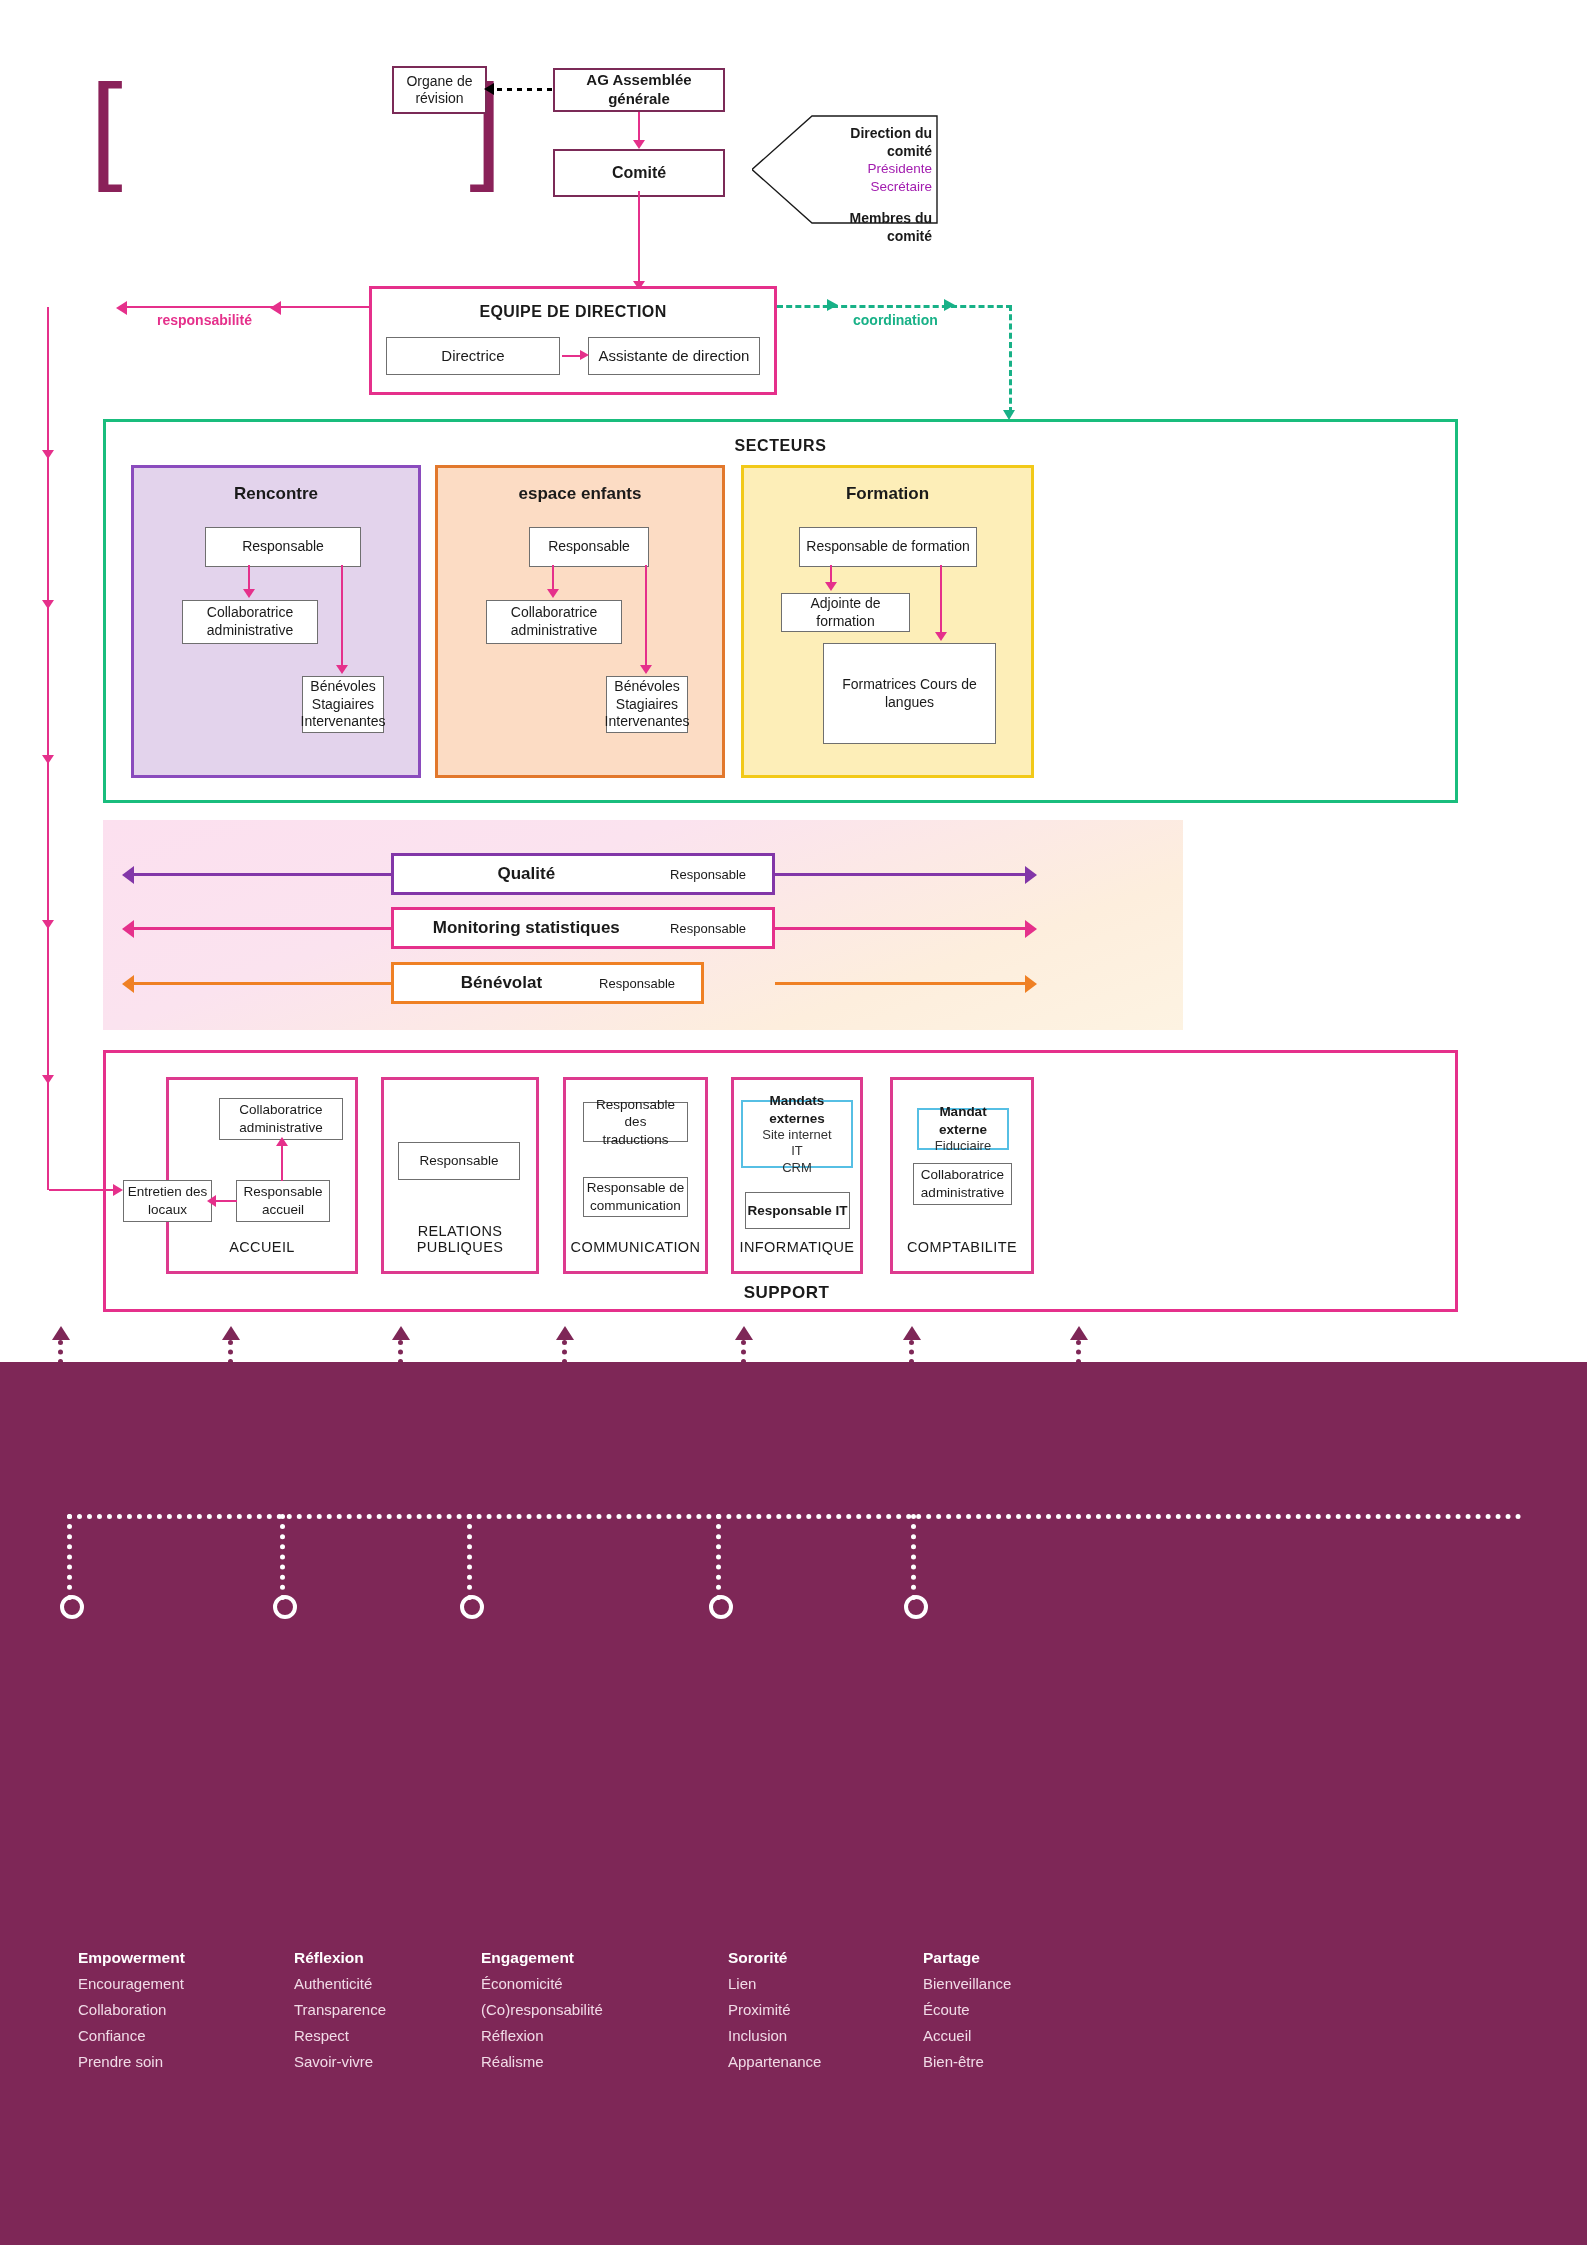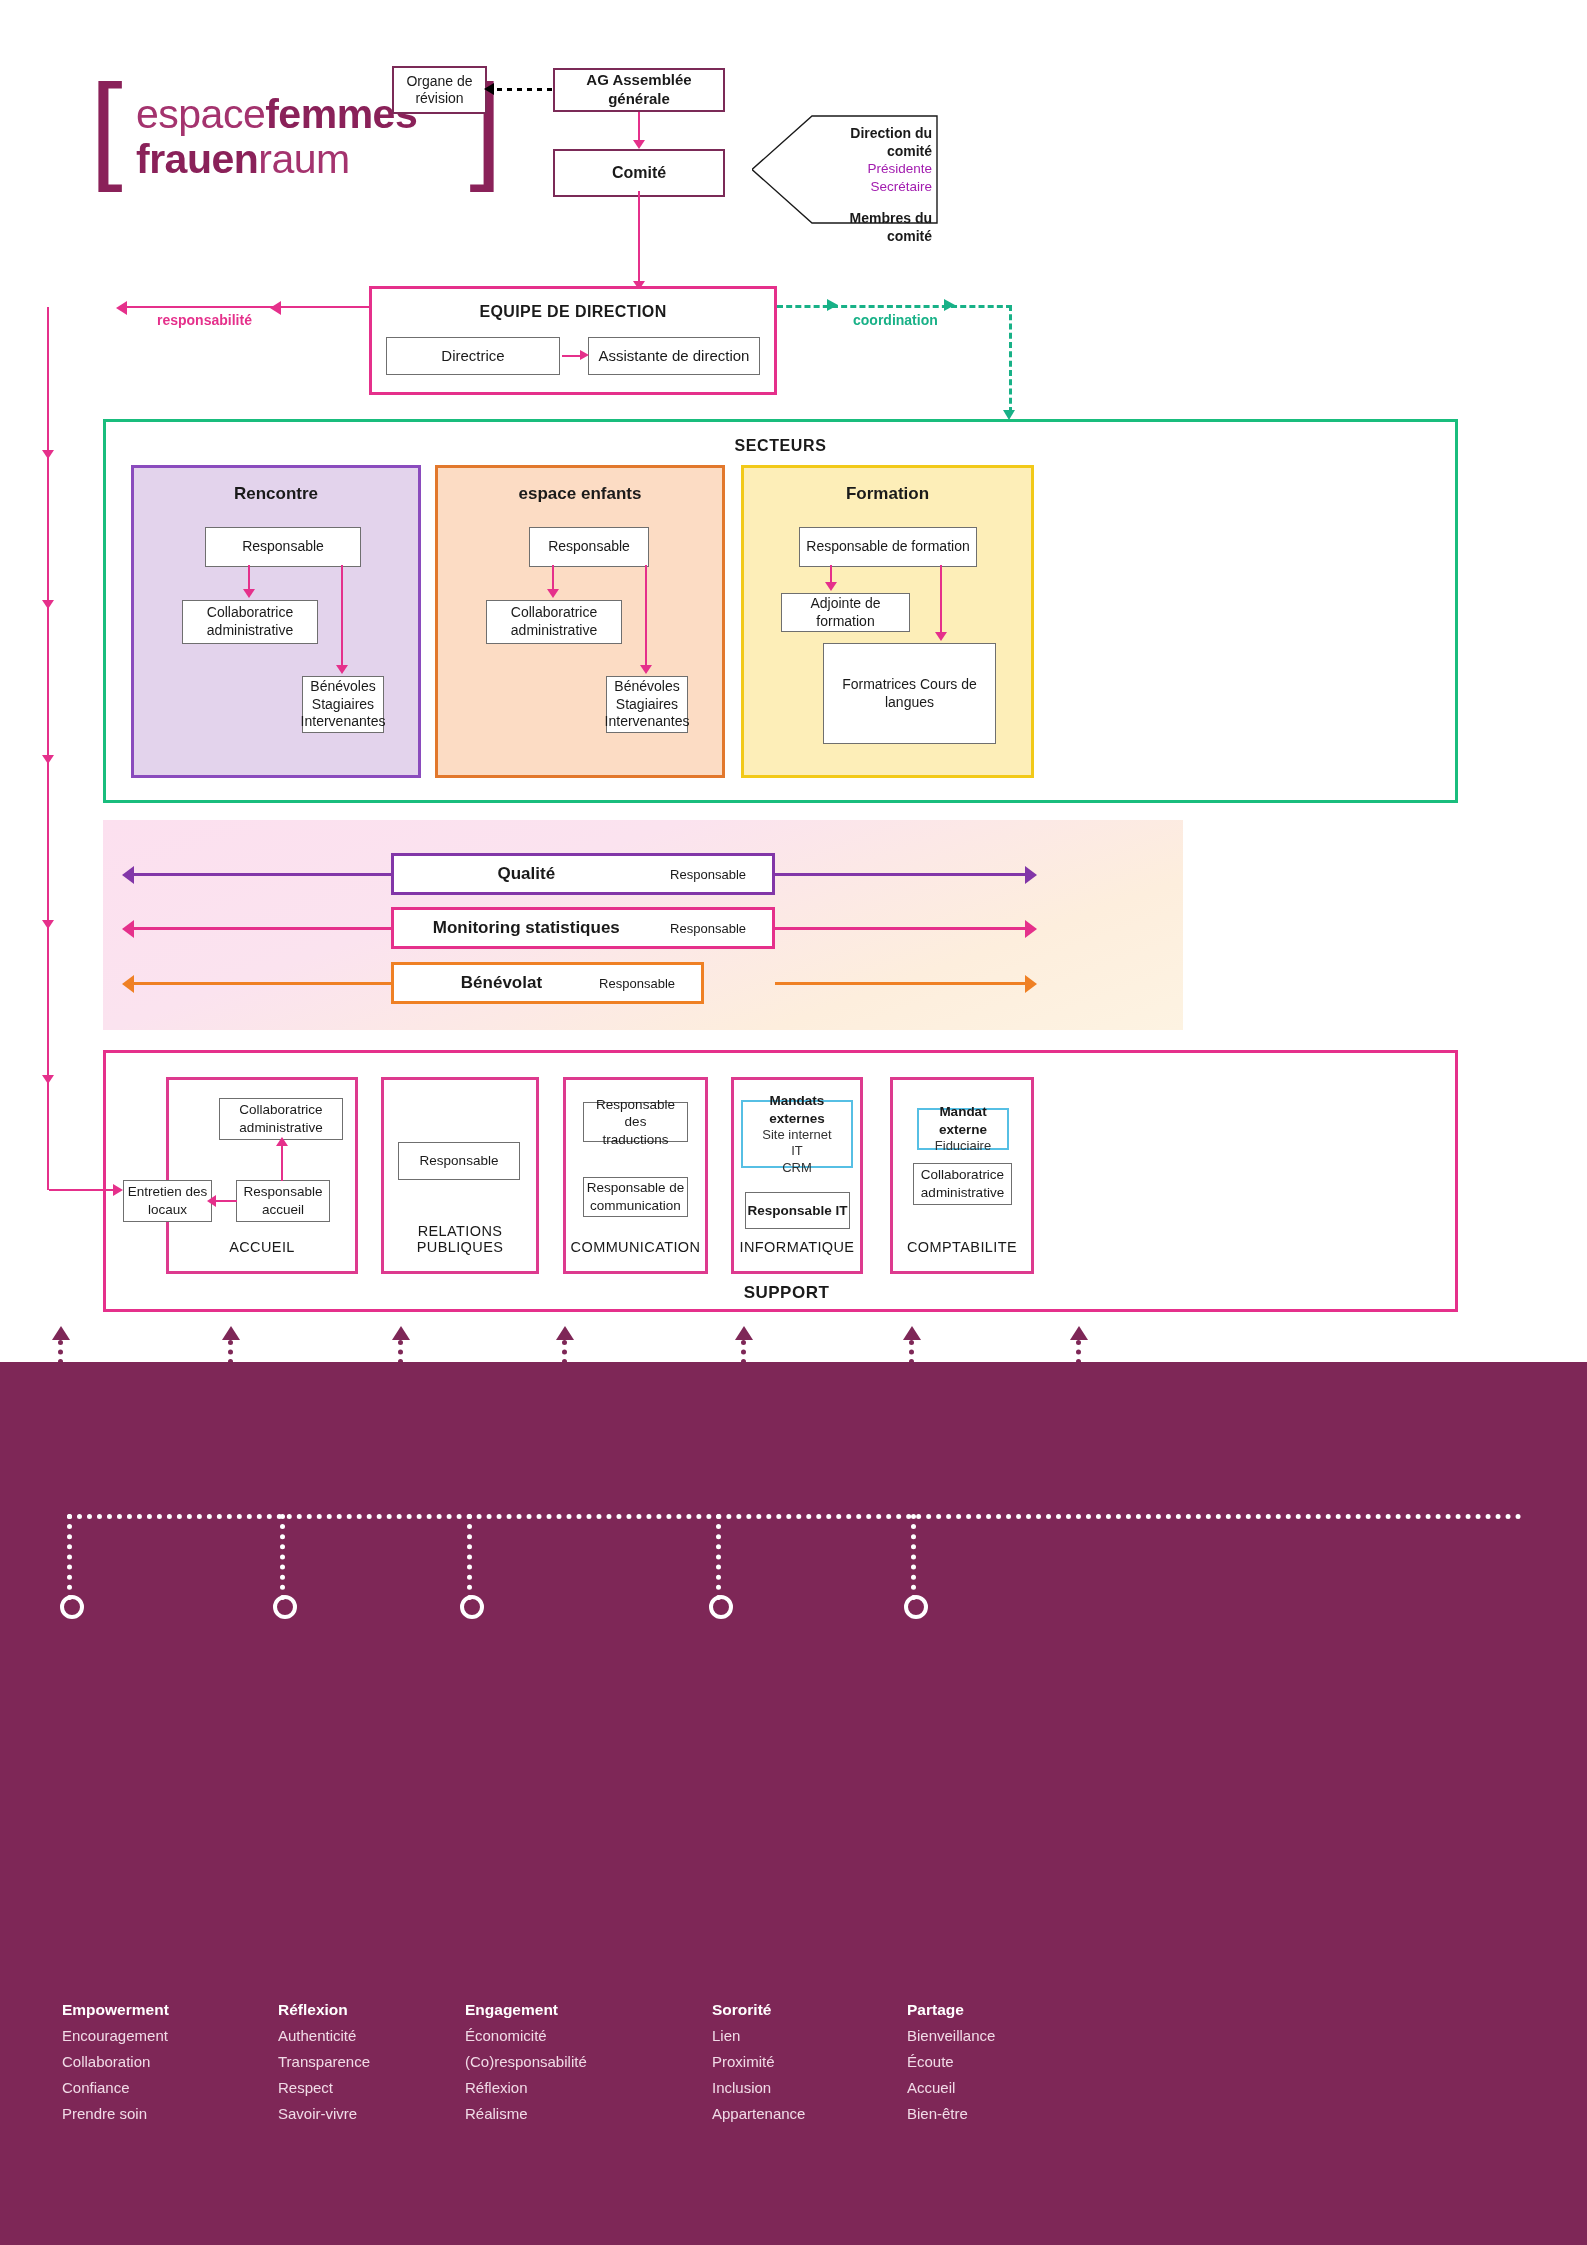--- a/index.html
+++ b/index.html
@@ -128,43 +128,35 @@
   .pbox.blue .hd{font-weight:700;font-size:13.5px;}
   .pbox.blue .sb{font-weight:400;color:#333;font-size:13px;line-height:1.25;}
 
   
   #rail-acc-h{left:49px;top:1189px;width:68px;height:2px;background:#e5308b;}
   #rail-acc-head{left:113px;top:1184px;width:0;height:0;border-top:6px solid transparent;border-bottom:6px solid transparent;border-left:10px solid #e5308b;}
 
   
   #values{left:0;top:1362px;width:1587px;height:883px;background:#7e2757;}
 
-  .vcol{position:absolute;top:1997px;font-size:15px;line-height:26px;color:#f1dbe7;}
+  .vcol{position:absolute;top:1945px;font-size:15px;line-height:26px;color:#f1dbe7;margin-left:16px;}
   .vcol .vh{color:#ffffff;font-weight:700;font-size:15.5px;}
 
   .up-arrow{position:absolute;width:0;height:0;border-left:9px solid transparent;border-right:9px solid transparent;border-bottom:14px solid #7e2757;}
   .up-stem{position:absolute;width:0;border-left:5px dotted #7e2757;}
   .down-stem{position:absolute;width:0;border-left:5px dotted #ffffff;}
   .ring{position:absolute;width:16px;height:16px;border:4px solid #fff;border-radius:50%;}
   #hdash{position:absolute;left:67px;top:1514px;width:1455px;height:0;border-top:5px dotted #ffffff;}
 </style>
 </head>
 <body>
 
 <div class="abs" id="logo">
   <span class="brk l">[</span>
   <span class="brk r">]</span>
-  <div class="txt">
-    <div class="l1">
-      <span class="a">espace</span><span class="b">femmes</span>
-    </div>
-    <div class="l2">
-      <span class="a">frauen</span><span class="b">raum</span>
-    </div>
-  </div>
 </div>
 
 <div class="abs box" id="organe">
   <div>Organe de</div>
   <div>révision</div>
 </div>
 
 <div class="abs" id="dot-ag"></div>
 <div class="abs" id="dot-ag-head"></div>
 

